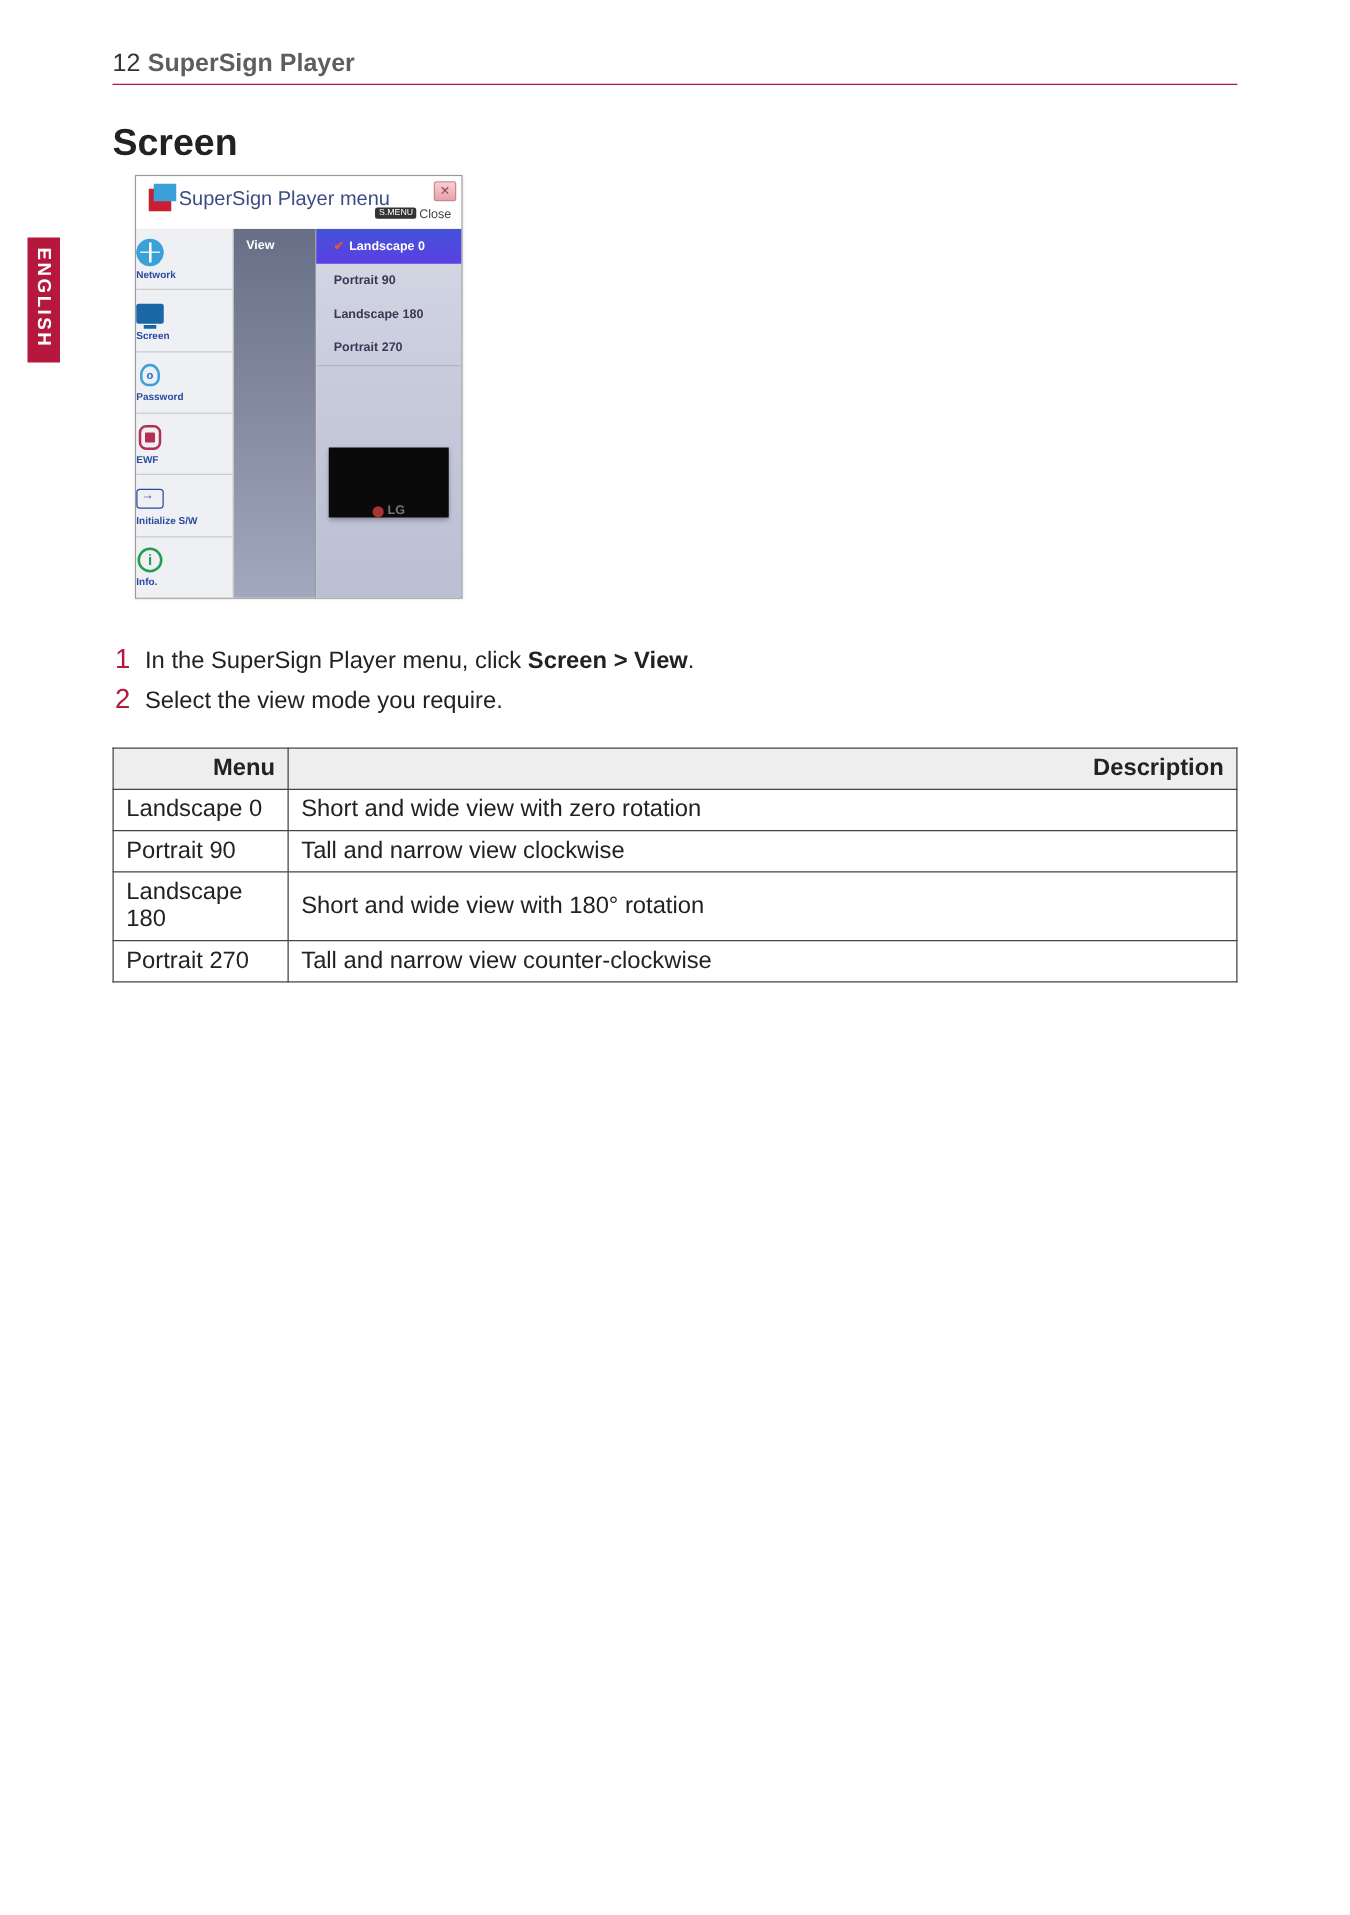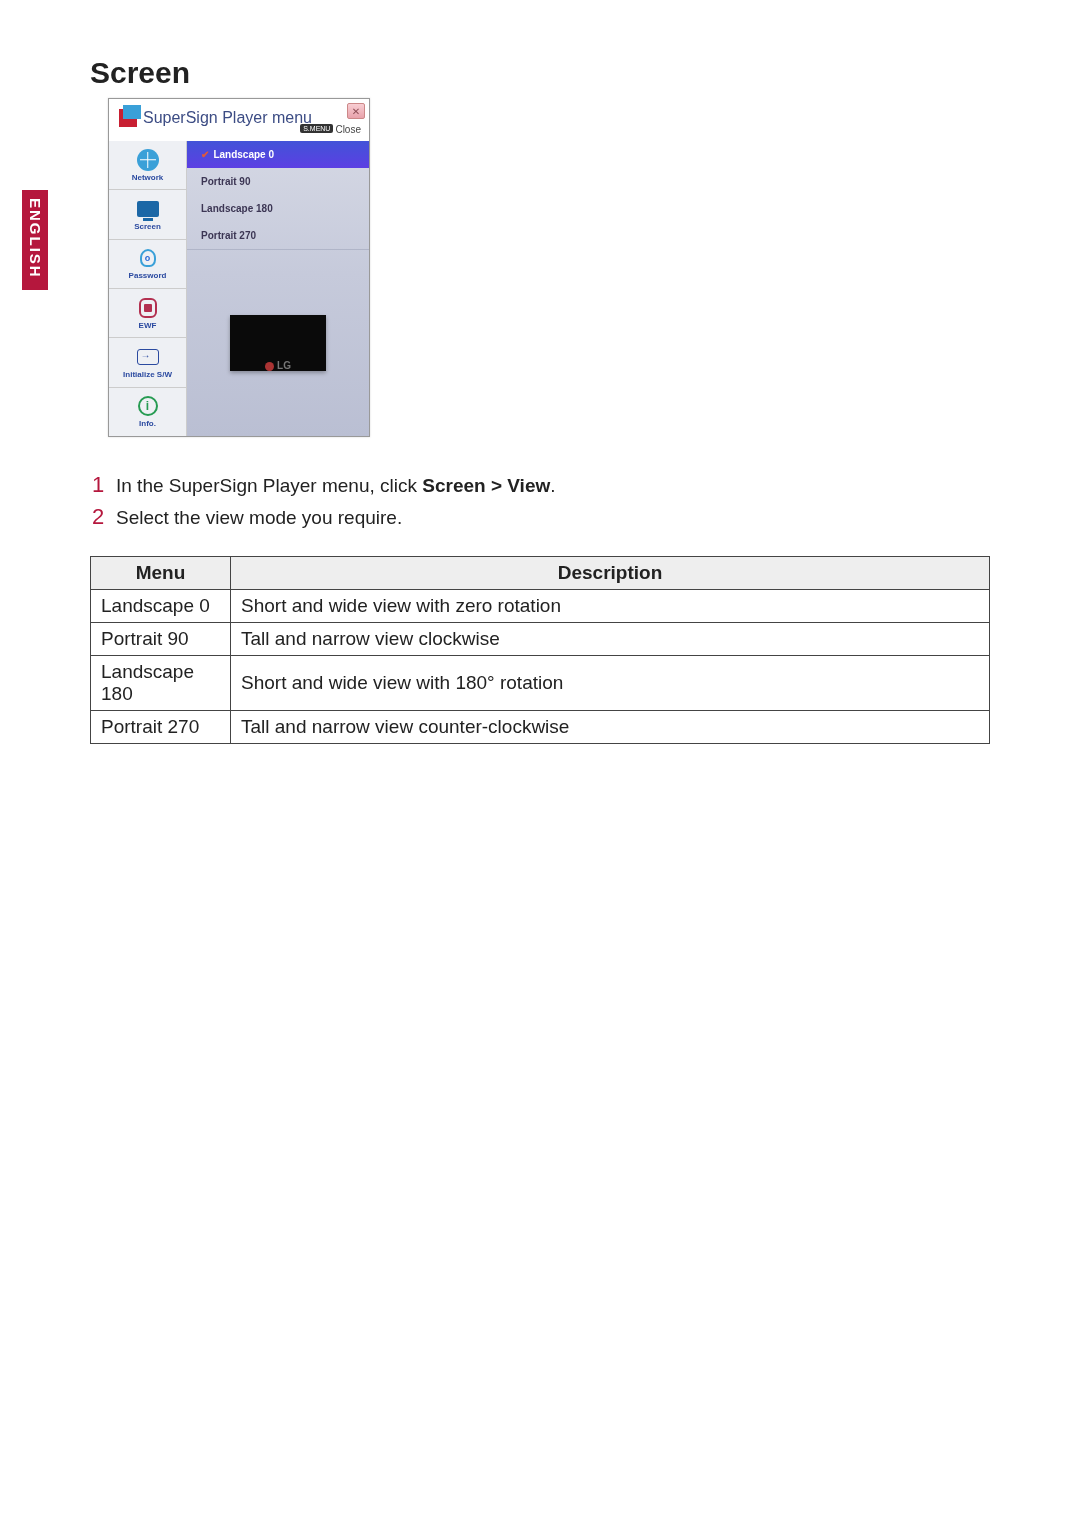--- a/index.html
+++ b/index.html
@@ -97,21 +97,21 @@
   .ss-sidebar {
     width: 78px;
     background: #eef0f4;
     border-right: 1px solid #ccc;
     display:flex; flex-direction:column;
   }
   .sb-item {
     flex:1;
     border-bottom:1px solid #ccc;
     display:flex; flex-direction:column;
-    align-items:center; justify-content:center;
+    align-items:flex-start; justify-content:center;
     gap:2px;
     font-size:8px;
     color:#2b4aa0;
     font-weight:bold;
   }
   .sb-item:last-child { border-bottom:none; }
   .sb-icon { width:22px; height:22px; display:flex; align-items:center; justify-content:center; }
   .icon-network { width:22px; height:22px; border-radius:50%; background:#3aa0d8; position:relative; }
   .icon-network::before { content:""; position:absolute; left:3px; right:3px; top:50%; height:1.5px; background:#fff; transform:translateY(-50%);}
   .icon-network::after { content:""; position:absolute; top:3px; bottom:3px; left:50%; width:1.5px; background:#fff; transform:translateX(-50%);}
@@ -164,29 +164,33 @@
 
   
   .steps { font-size:19px; margin-bottom: 26px; margin-left:2px; }
   .step { margin-bottom: 6px; display:flex; gap:10px; align-items:baseline;}
   .step-num { color:#b5173d; font-size:22px; font-weight:500; width:14px; }
   .step-text b { font-weight:bold; }
 
   
   table.desc { border-collapse: collapse; width: 100%; font-size:19px; }
   table.desc th, table.desc td { border:1px solid #444; padding: 5px 10px; text-align:left; }
-  table.desc th { background:#eeeeee; text-align:center; font-weight:bold; }
+  table.desc th { background:#eeeeee; text-align:right; font-weight:bold; }
   table.desc td:first-child { width: 140px; }
 </style>
 </head>
 <body>
 
 <div class="page">
   <div class="lang-tab">ENGLISH</div>
 
+  <div class="header-line">
+    <span class="page-num">12</span>
+    <span class="header-title">SuperSign Player</span>
+  </div>
 
   <div class="section-title">Screen</div>
 
   <div class="ss-window">
     <div class="ss-titlebar">
       <span class="ss-logo"></span>
       <span class="ss-title">SuperSign Player menu</span>
       <span class="ss-closewin">✕</span>
       <span class="ss-close-label">
         <span class="smenu-badge">S.MENU</span>
@@ -225,20 +229,21 @@
             </span>
           <span>Initialize S/W</span>
         </div>
         <div class="sb-item">
           <span class="sb-icon">
               <span class="icon-info">i</span>
             </span>
           <span>Info.</span>
         </div>
       </div>
+      <div class="ss-col-mid">View</div>
       <div class="ss-col-right">
         <div class="opt selected">
           <span class="check">✔</span>
           <span>Landscape 0</span>
         </div>
         <div class="opt">Portrait 90</div>
         <div class="opt">Landscape 180</div>
         <div class="opt">Portrait 270</div>
         <div class="preview-area">
           <div class="preview-screen">

